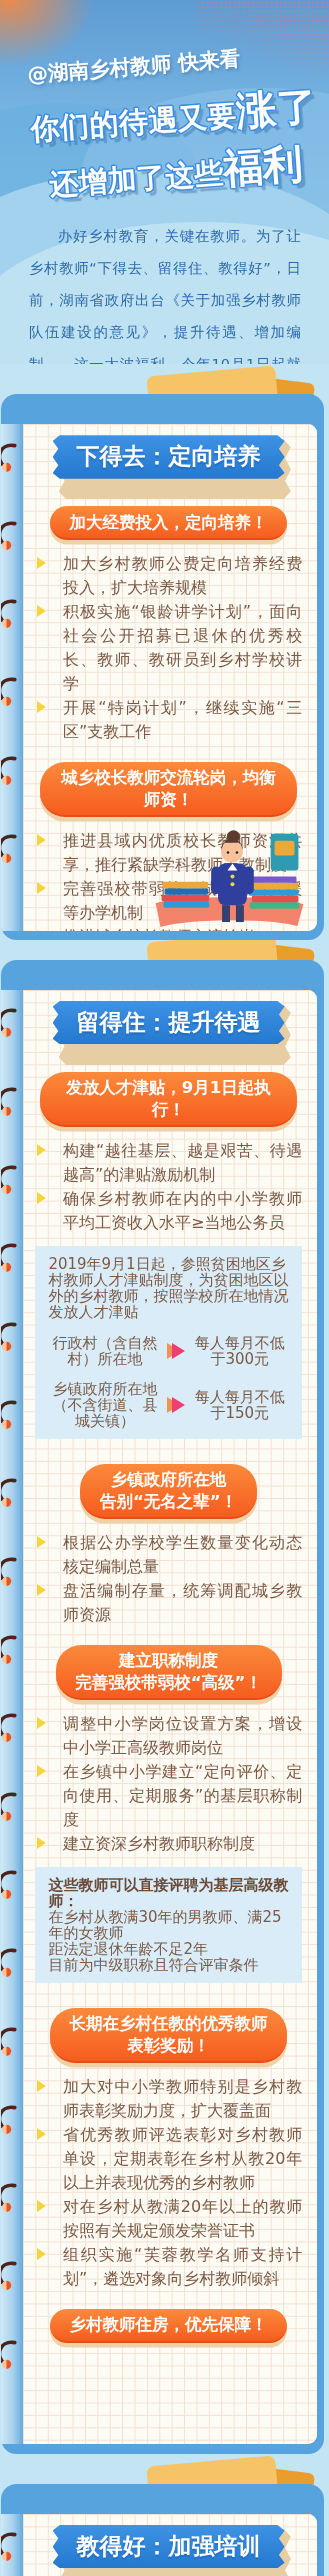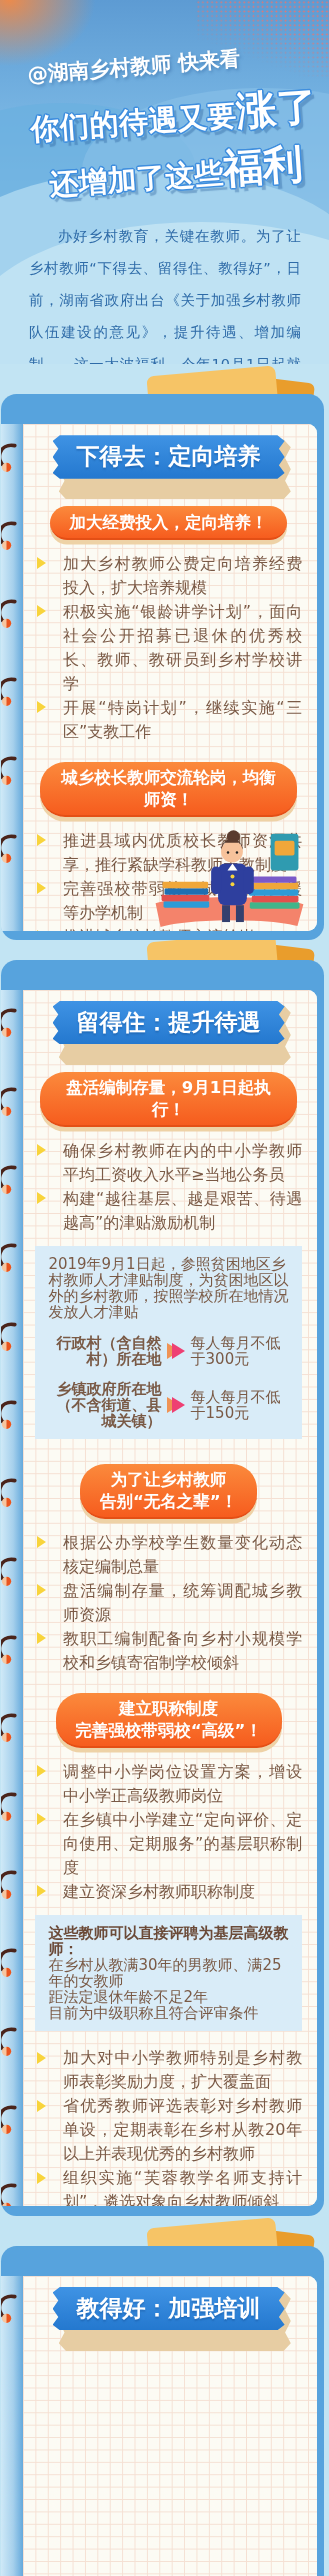--- a/index.html
+++ b/index.html
@@ -44,21 +44,21 @@
   .card{position:relative;z-index:1;margin:0 6.2px 0 1px;background:var(--band-blue);border-radius:15.5px;
     padding:30px 7.2px 9.3px 0;overflow:hidden;}
   .card-inner{display:flex;background:var(--pale);border-radius:0 9.3px 9.3px 0;height:100%;overflow:hidden;}
   .spiral{position:relative;flex:none;width:21.6px;background:linear-gradient(90deg,#cfe9f7 0%,#a6d0ec 55%,#64a9dc 100%);}
   .spiral svg{position:absolute;left:-3.1px;}
   .paper{flex:1;min-width:0;display:flex;flex-direction:column;
     background-color:#fcfbf4;
     background-image:linear-gradient(#f5e0d3 0.5px,transparent 0.5px),linear-gradient(90deg,#f5e0d3 0.5px,transparent 0.5px);
     background-size:12.4px 12.4px;
     padding:8.2px 14.4px 7.2px 12.4px;}
-  .c1{height:546px;} .c2{height:1256px;} .c3{height:1038px;}
+  .c1{height:546px;} .c2{height:1494px;} .c3{height:1038px;}
   .wrap2{margin-top:-10.3px;}
 
   .ribbon{position:relative;width:max-content;margin:3.1px auto 13.4px;padding:6.2px 24px;
     background:linear-gradient(180deg,#3f93e4,#2478cf);clip-path:var(--zig);
     color:#fff;font-size:23px;font-weight:900;text-shadow:0 1.5px 1.5px rgba(20,80,150,.4);}
   .ribbon-wrap{position:relative;width:max-content;margin:0 auto;}
   .ribbon-shadow{position:absolute;left:6.2px;top:7.2px;width:100%;height:100%;background:var(--ribbon-tan);clip-path:var(--zig);}
 
   .pill{display:block;width:max-content;max-width:96%;margin:14.4px auto 7.2px;padding:5.2px 19.6px;
     background:linear-gradient(180deg,var(--orange-hi),var(--orange));border-radius:25px;
@@ -67,22 +67,22 @@
 
   ul.benefits{list-style:none;margin:4.1px 0 4.1px;}
   ul.benefits li{position:relative;padding-left:28px;color:var(--brown);font-size:16px;line-height:24px;text-align:justify;}
   ul.benefits li:before{content:"";position:absolute;left:2.1px;top:5.7px;width:0;height:0;
     border-top:6.2px solid transparent;border-bottom:6.2px solid transparent;border-left:9.3px solid #f8d43c;
     filter:drop-shadow(0 0 1px #ffffff);}
 
   .subcard{background:#d9ecf8;margin:7.2px 0 10.3px;padding:10.3px 13.4px;color:var(--brown);font-size:15px;line-height:16px;}
   .subcard .lead{font-weight:bold;color:var(--brown-dark);}
   .srow{display:flex;align-items:center;gap:5.2px;margin-top:14.4px;}
-  .srow .place{flex:1.15;text-align:right;font-weight:bold;}
-  .srow .amount{flex:1;text-align:left;}
+  .srow .place{flex:1.15;text-align:center;}
+  .srow .amount{flex:1;text-align:center;}
   .arrows{flex:none;display:flex;align-items:center;}
   .arrows i{display:block;width:0;height:0;border-top:8.8px solid transparent;border-bottom:8.8px solid transparent;}
   .arrows i:first-child{border-left:13.4px solid #ef9355;}
   .arrows i:last-child{border-left:13.4px solid #ee3f72;margin-left:-7.2px;}
   .teacher-abs{position:absolute;right:9.3px;bottom:3.1px;width:155px;height:124px;}
   .c1 .paper{position:relative;}
 </style>
 </head>
 <body>
 
@@ -341,25 +341,25 @@
               <circle cx="24" cy="49" r="9" fill="#f6c6a0"></circle>
               <path d="M24 40 a9 9 0 0 1 0 18 z" fill="#e8541f"></path>
             </svg>
           </div>
         </div>
       <div class="paper">
         <div class="ribbon-wrap">
           <div class="ribbon-shadow"></div>
           <div class="ribbon">留得住：提升待遇</div>
         </div>
-        <div class="pill">盘活编制存量，9月1日起执行！</div>
-        <ul class="benefits">
-
-        <li><span>确保乡村教师在内的中小学教师平均工资收入水平≥当地公务员</span></li>
-            <li><span>构建“越往基层、越是艰苦、待遇越高”的津贴激励机制</span></li>
+        <div class="pill">发放人才津贴，9月1日起执行！</div>
+        <ul class="benefits">
+
+        <li><span>构建“越往基层、越是艰苦、待遇越高”的津贴激励机制</span></li>
+            <li><span>确保乡村教师在内的中小学教师平均工资收入水平≥当地公务员</span></li>
           </ul>
         <div class="subcard">
           <div>2019年9月1日起，参照贫困地区乡村教师人才津贴制度，为贫困地区以外的乡村教师，按照学校所在地情况发放人才津贴</div>
           <div>
 
               <div class="srow">
                 <span class="place">行政村（含自然村）所在地</span>
                 <span class="arrows">
                   <i></i>
                   <i></i>
@@ -370,47 +370,48 @@
               <div class="srow">
                 <span class="place">乡镇政府所在地（不含街道、县城关镇）</span>
                 <span class="arrows">
                   <i></i>
                   <i></i>
                 </span>
                 <span class="amount">每人每月不低于150元</span>
               </div>
             </div>
         </div>
-        <div class="pill"><span>为了让乡村教师</span><br><span>告别“无名之辈”！</span></div>
+        <div class="pill"><span>乡镇政府所在地</span><br><span>告别“无名之辈”！</span></div>
         <ul class="benefits">
 
         <li><span>根据公办学校学生数量变化动态核定编制总量</span></li>
             <li><span>盘活编制存量，统筹调配城乡教师资源</span></li>
-            <li><span>教职工编制配备向乡村小规模学校和乡镇寄宿制学校倾斜</span></li>
           </ul>
         <div class="pill"><span>建立职称制度</span><br><span>完善强校带弱校“高级”！</span></div>
         <ul class="benefits">
 
         <li><span>调整中小学岗位设置方案，增设中小学正高级教师岗位</span></li>
             <li><span>在乡镇中小学建立“定向评价、定向使用、定期服务”的基层职称制度</span></li>
             <li><span>建立资深乡村教师职称制度</span></li>
           </ul>
         <div class="subcard">
           <div class="lead">这些教师可以直接评聘为基层高级教师：</div>
           <div>
 
           <div>在乡村从教满30年的男教师、满25年的女教师</div>
               <div>距法定退休年龄不足2年</div>
               <div>目前为中级职称且符合评审条件</div>
             </div>
         </div>
+        <div class="pill"><span>长期在乡村任教的优秀教师</span><br><span>表彰奖励！</span></div>
         <ul class="benefits">
 
         <li><span>加大对中小学教师特别是乡村教师表彰奖励力度，扩大覆盖面</span></li>
             <li><span>省优秀教师评选表彰对乡村教师单设，定期表彰在乡村从教20年以上并表现优秀的乡村教师</span></li>
+            <li><span>对在乡村从教满20年以上的教师按照有关规定颁发荣誉证书</span></li>
             <li><span>组织实施“芙蓉教学名师支持计划”，遴选对象向乡村教师倾斜</span></li>
           </ul>
         <div class="pill">乡村教师住房，优先保障！</div>
 
       </div>
     </div>
   </div>
 </div>
 
 <div class="card-wrap">

